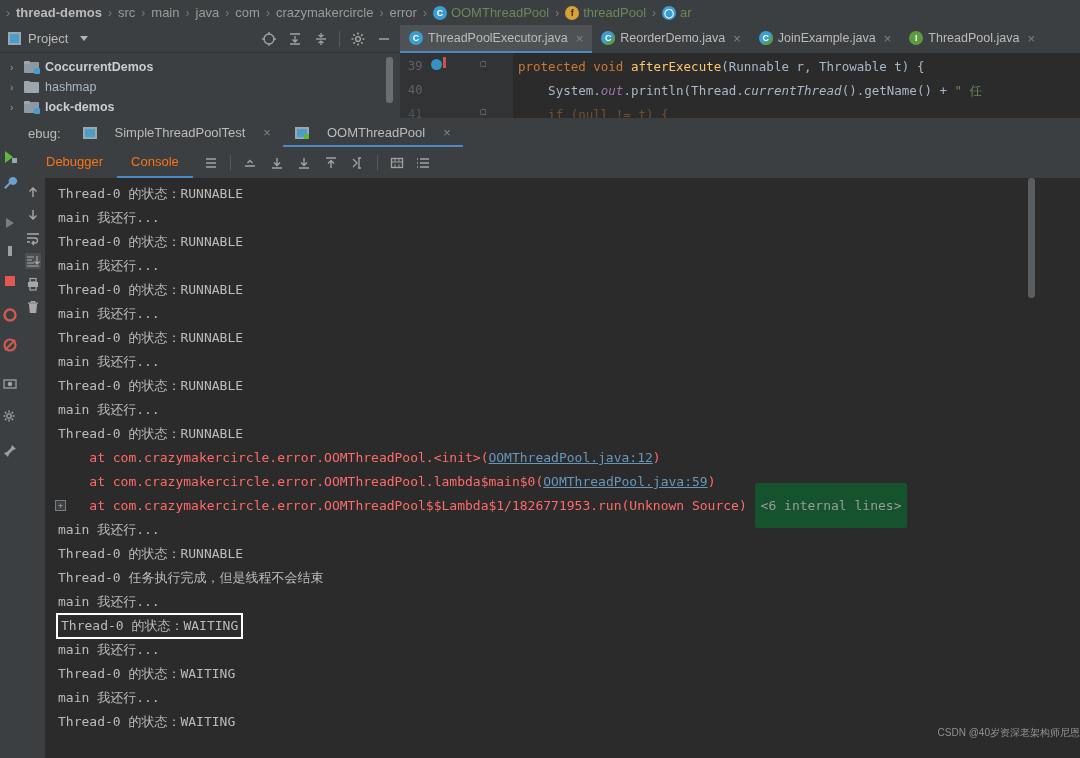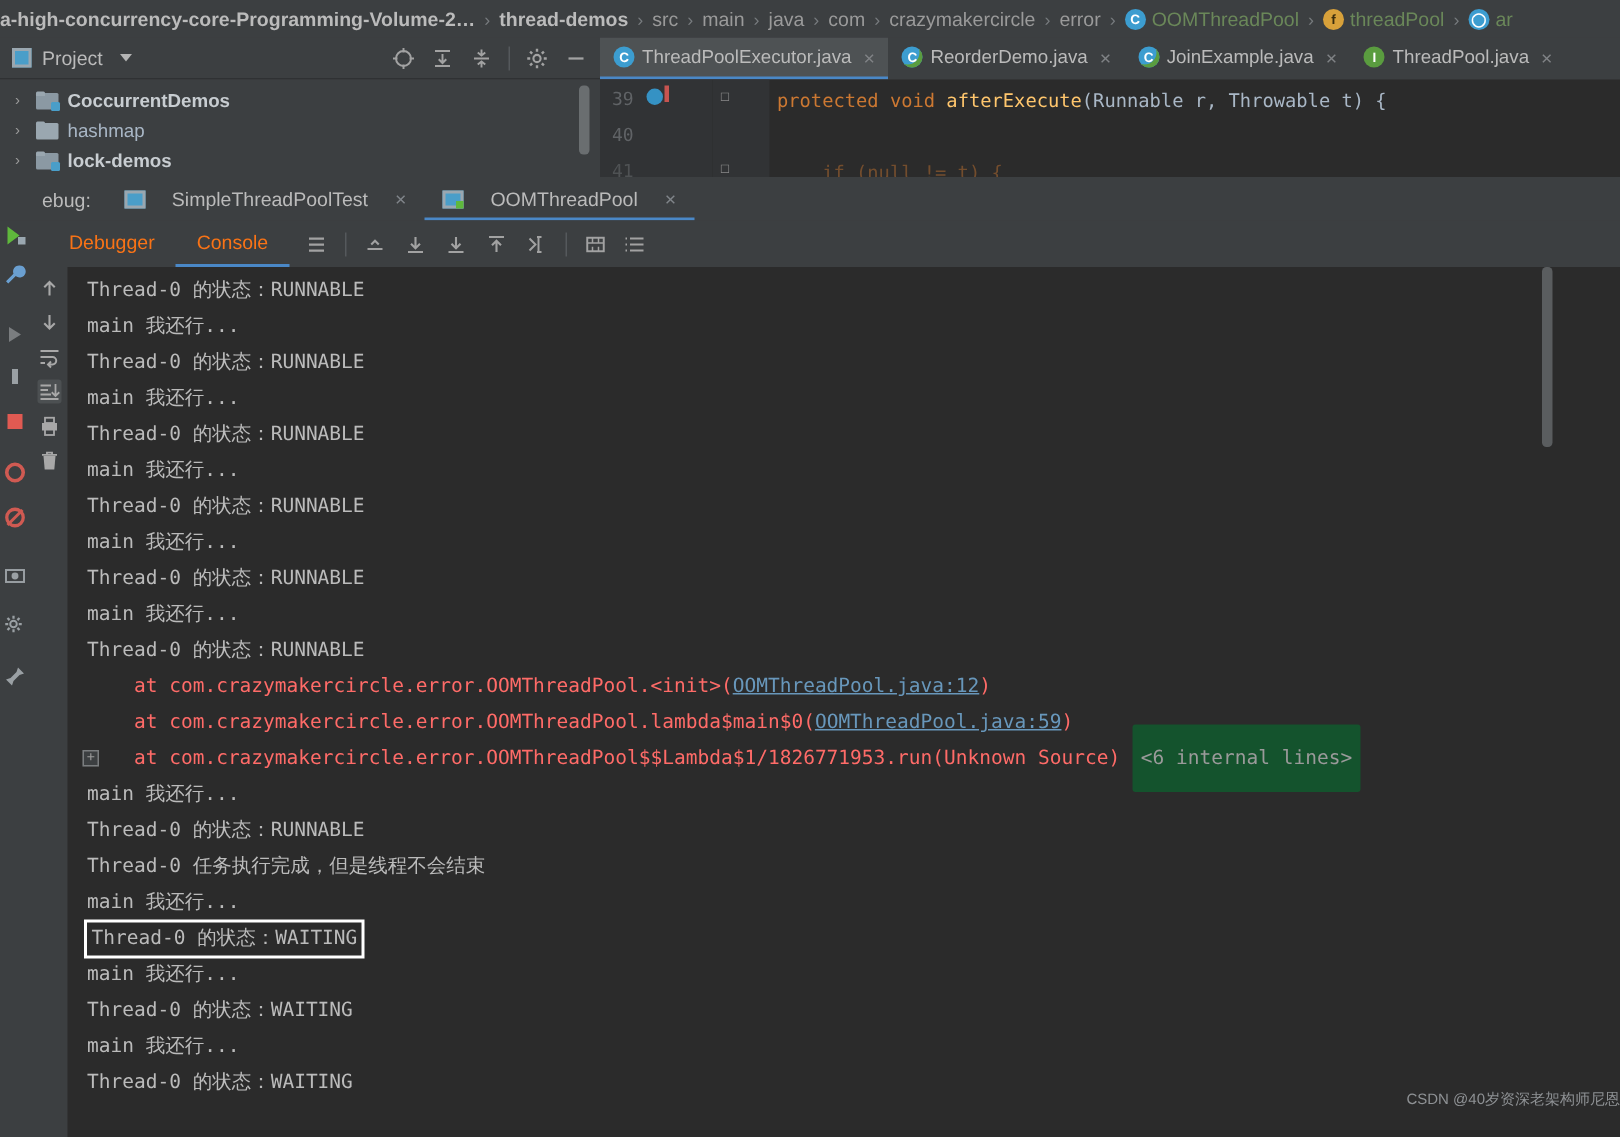--- a/index.html
+++ b/index.html
@@ -194,21 +194,20 @@
   .left-edge-strip {
     position:absolute; left:0; top:118px; width:7px; height:640px; background:#3c3f41;
   }
 </style>
 </head>
 <body>
 
 <div id="app">
 
   <div class="breadcrumb-bar" id="breadcrumb">
-      <span class="crumb bold">a-high-concurrency-core-Programming-Volume-2…</span>
       <span class="crumb sep">›</span>
       <span class="crumb bold">thread-demos</span>
       <span class="crumb sep">›</span>
       <span class="crumb dim">src</span>
       <span class="crumb sep">›</span>
       <span class="crumb dim">main</span>
       <span class="crumb sep">›</span>
       <span class="crumb dim">java</span>
       <span class="crumb sep">›</span>
       <span class="crumb dim">com</span>
@@ -303,20 +302,21 @@
     <div class="gutter"></div>
     <div class="gutter-strip"></div>
     <div class="lnum" style="left:8px; top:6px;">39</div>
     <div class="lnum" style="left:8px; top:30px;">40</div>
     <div class="lnum" style="left:8px; top:54px; color:#4f5254;">41</div>
     <div class="bp-dot" style="left:31px; top:6px;"></div>
     <div class="bp-flag" style="left:43px; top:4px;"></div>
     <div class="fold-mark" style="left:80px; top:4px;">☐</div>
     <div class="fold-mark" style="left:80px; top:52px;">☐</div>
     <div class="code-line" id="code-line-0" style="top:6px;"><span class="kw">protected</span><span class="pln"> </span><span class="kw">void</span><span class="pln"> </span><span class="mname">afterExecute</span><span class="pln">(Runnable r, Throwable t) {</span></div>
+    <div class="code-line" id="code-line-1" style="top:30px;"><span class="pln">    System.</span><span class="fld">out</span><span class="pln">.println(Thread.</span><span class="itl">currentThread</span><span class="pln">().getName() + </span><span class="str">" 任</span></div>
     <div class="code-line" id="code-line-2" style="top:54px; opacity:.45;"><span class="kw">    if (null != t) {</span></div>
   </div>
 
   <div class="left-edge-strip"></div>
   <div class="dbg-header">
     <span class="dbg-title">ebug:</span>
     <span id="dbg-tabs" style="display:flex; align-items:flex-end;">
         <div class="dtab">
           <span class="runcfg-ic"></span>
           <span>SimpleThreadPoolTest</span>

